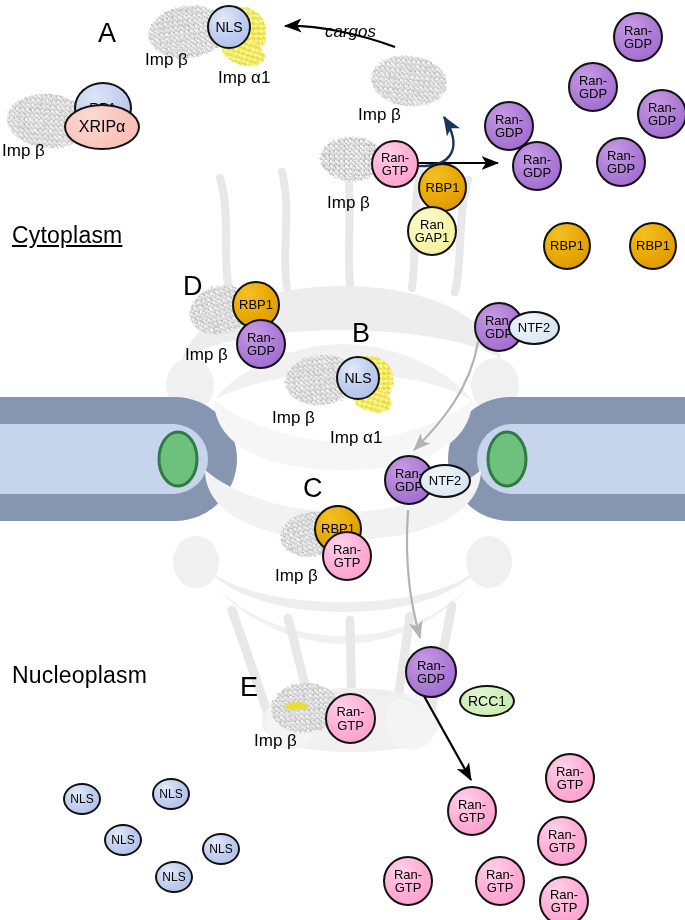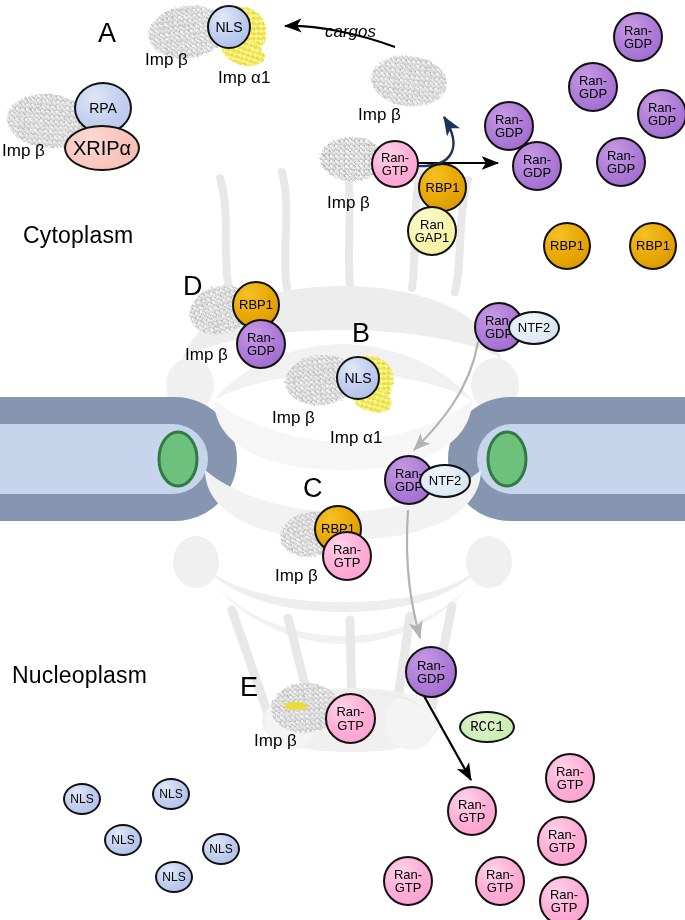--- a/index.html
+++ b/index.html
@@ -191,21 +191,21 @@
     </g>
   </svg>
 
   <div id="nodes-root">
       <div class="node nls" style="left: 207px; top: 5px; width: 44px; height: 44px; font-size: 14px;">
         <span>NLS</span>
       </div>
       <div class="node rpa" style="left: 74px; top: 82px; width: 58px; height: 52px; font-size: 14px;">
         <span>RPA</span>
       </div>
-      <div class="node xrip" style="left: 64px; top: 125px; width: 76px; height: 46px; font-size: 20px;">
+      <div class="node xrip" style="left: 64px; top: 104px; width: 76px; height: 46px; font-size: 16px;">
         <span>XRIPα</span>
       </div>
       <div class="node rangtp" style="left: 371px; top: 140px; width: 48px; height: 48px; font-size: 13px;">
         <span>Ran-<br>GTP</span>
       </div>
       <div class="node rbp1" style="left: 418px; top: 163px; width: 49px; height: 49px; font-size: 13px;">
         <span>RBP1</span>
       </div>
       <div class="node rangap" style="left: 407px; top: 206px; width: 50px; height: 50px; font-size: 13px;">
         <span>Ran<br>GAP1</span>
@@ -257,21 +257,21 @@
       </div>
       <div class="node rbp1" style="left: 314px; top: 505px; width: 48px; height: 48px; font-size: 13px;">
         <span>RBP1</span>
       </div>
       <div class="node rangtp" style="left: 322px; top: 531px; width: 50px; height: 50px; font-size: 13px;">
         <span>Ran-<br>GTP</span>
       </div>
       <div class="node rangdp" style="left: 405px; top: 646px; width: 52px; height: 52px; font-size: 13px;">
         <span>Ran-<br>GDP</span>
       </div>
-      <div class="node rcc1" style="left: 459px; top: 711px; width: 56px; height: 32px; font-size: 14px; font-family: Liberation Mono, monospace;">
+      <div class="node rcc1" style="left: 459px; top: 685px; width: 56px; height: 32px; font-size: 14px;">
         <span>RCC1</span>
       </div>
       <div class="node rangtp" style="left: 325px; top: 693px; width: 51px; height: 51px; font-size: 13px;">
         <span>Ran-<br>GTP</span>
       </div>
       <div class="node rangtp" style="left: 447px; top: 786px; width: 50px; height: 50px; font-size: 13px;">
         <span>Ran-<br>GTP</span>
       </div>
       <div class="node rangtp" style="left: 545px; top: 753px; width: 50px; height: 50px; font-size: 13px;">
         <span>Ran-<br>GTP</span>
@@ -299,21 +299,21 @@
       </div>
       <div class="node nls" style="left: 202px; top: 833px; width: 38px; height: 32px; font-size: 12px;">
         <span>NLS</span>
       </div>
       <div class="node nls" style="left: 155px; top: 861px; width: 38px; height: 32px; font-size: 12px;">
         <span>NLS</span>
       </div>
     </div>
 
   <div id="labels-root">
-      <div class="lbl compartment" style="left: 23px; top: 222px;">Cytoplasm</div>
+      <div class="lbl compartment" style="left: 12px; top: 222px; text-decoration: underline;">Cytoplasm</div>
       <div class="lbl compartment" style="left: 12px; top: 662px;">Nucleoplasm</div>
       <div class="lbl panel-letter" style="left: 98px; top: 18px;">A</div>
       <div class="lbl panel-letter" style="left: 352px; top: 318px;">B</div>
       <div class="lbl panel-letter" style="left: 303px; top: 473px;">C</div>
       <div class="lbl panel-letter" style="left: 183px; top: 271px;">D</div>
       <div class="lbl panel-letter" style="left: 240px; top: 672px;">E</div>
       <div class="lbl cargos" style="left: 325px; top: 22px;">cargos</div>
       <div class="lbl protein-lbl" style="left: 145px; top: 50px;">Imp β</div>
       <div class="lbl protein-lbl" style="left: 218px; top: 68px;">Imp α1</div>
       <div class="lbl protein-lbl" style="left: 2px; top: 141px;">Imp β</div>

